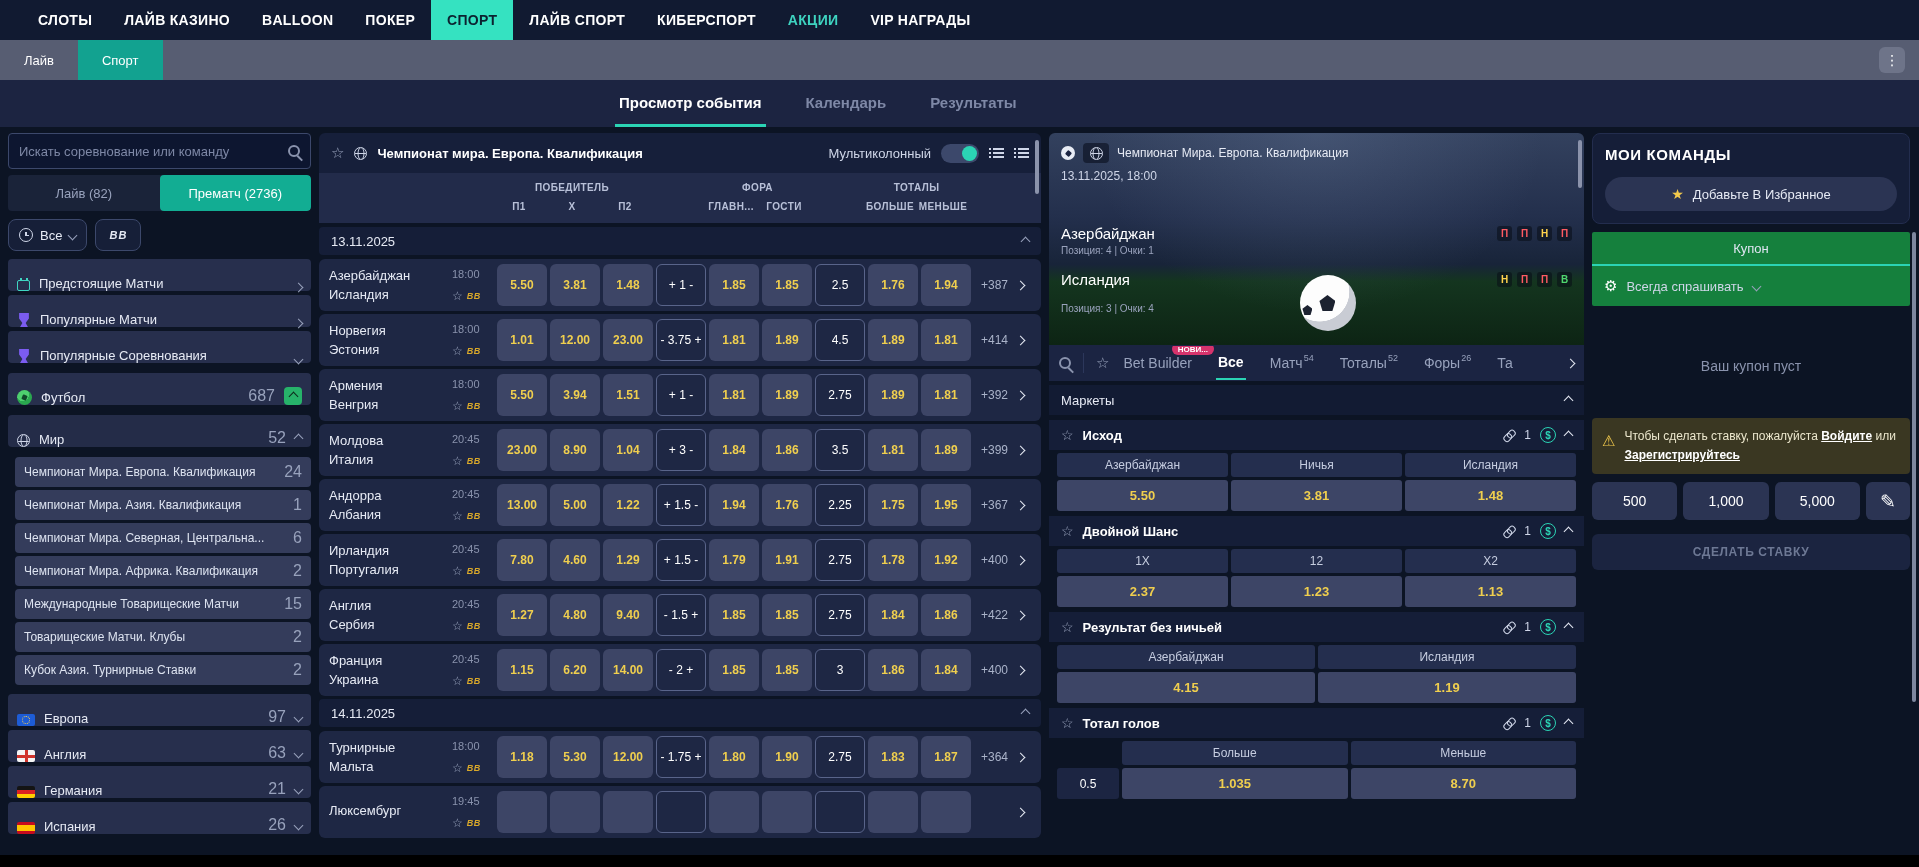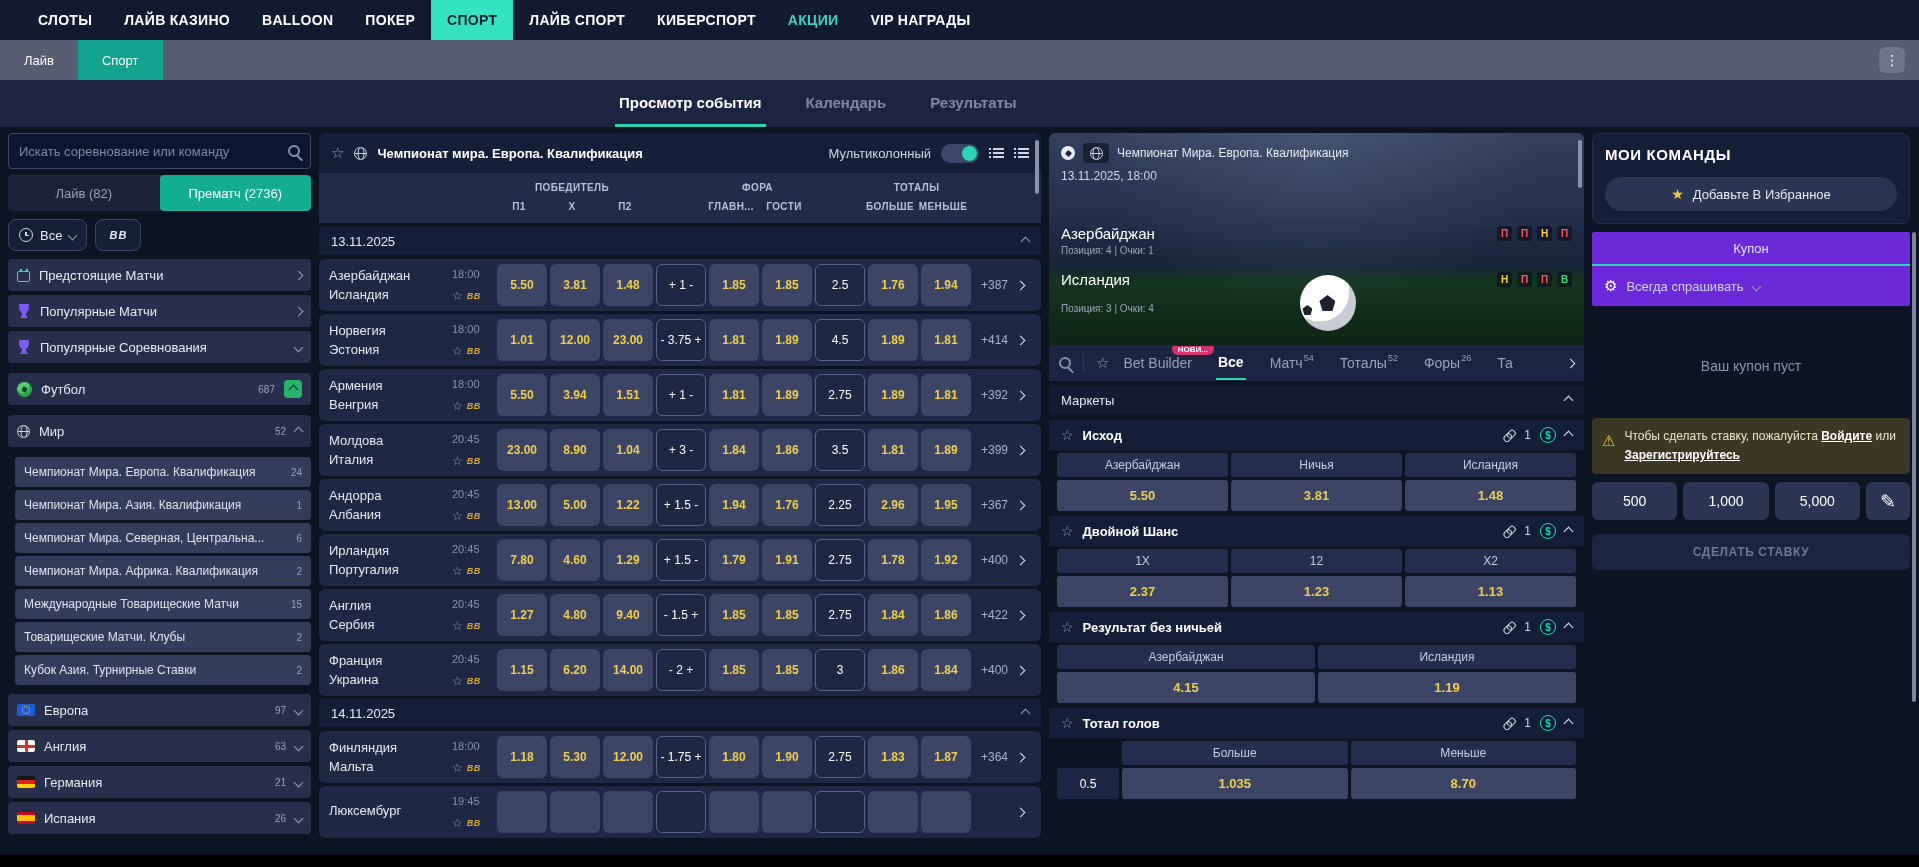--- a/index.html
+++ b/index.html
@@ -31,24 +31,24 @@
 .sidebar{width:303px;flex:none;display:flex;flex-direction:column;gap:6px;overflow:hidden}
 .search-wrap{height:36px;border:1px solid #3c486b;border-radius:4px;background:#0d1630;display:flex;align-items:center;padding:0 10px;gap:8px}
 .search-wrap input{flex:1;background:none;border:none;outline:none;color:#cfd6e8;font-size:13px;font-family:Liberation Sans, sans-serif}
 .search-wrap input::placeholder{color:#7e88a6}
 .mode{display:flex;height:36px;border-radius:4px;overflow:hidden;background:#1a2339}
 .mode-tab{flex:1;display:flex;align-items:center;justify-content:center;font-size:13px;color:#98a2bc;cursor:pointer}
 .mode-active{background:#12ad93;color:#fff;border-radius:4px}
 .filters{display:flex;gap:8px;margin:2px 0}
 .chip{height:32px;background:#161f38;border:1px solid #3c486b;border-radius:8px;display:flex;align-items:center;gap:7px;padding:0 10px;color:#e6eaf4;font-size:13px;cursor:pointer}
 .chip-bb{width:46px;justify-content:center;font-weight:700;font-style:italic;font-size:11px;letter-spacing:1px}
-.sb-row{height:32px;background:#272f4d;border-radius:4px;display:flex;align-items:center;gap:9px;padding:0 9px;margin-bottom:4px;color:#e6eaf4;font-size:13px;cursor:pointer}
+.sb-row{height:32px;background:#272f4d;border-radius:4px;display:flex;align-items:flex-end;gap:9px;padding:0 9px;margin-bottom:4px;color:#e6eaf4;font-size:13px;cursor:pointer}
 .sb-row .sb-label{flex:1;min-width:0;white-space:nowrap;overflow:hidden;text-overflow:ellipsis}
 .sb-right{margin-left:auto;display:flex;align-items:center;gap:9px}
-.sb-count{color:#98a2bc;font-size:10px}
+.sb-count{color:#98a2bc;font-size:16px}
 .badge-up{width:18px;height:18px;border-radius:4px;background:#27b36a;display:flex;align-items:center;justify-content:center}
 .badge-up .chv{border-color:#0d2b1c}
 .sb-region{background:#242c48}
 .sb-league{height:30px;background:#343c5b;border-radius:4px;display:flex;align-items:center;gap:6px;padding:0 9px;margin:0 0 3px 7px;color:#dde3f0;font-size:12px;cursor:pointer}
 .sb-league .sb-label{flex:1;min-width:0;white-space:nowrap;overflow:hidden;text-overflow:ellipsis}
 
 
 .chv{width:7px;height:7px;border-right:1.7px solid #98a2bc;border-bottom:1.7px solid #98a2bc;display:inline-block;flex:none}
 .chv-r{transform:rotate(-45deg)}
 .chv-d{transform:rotate(45deg)}
@@ -166,21 +166,21 @@
 .opt-odd{flex:1;height:31px;background:#3d4566;border-radius:3px;display:flex;align-items:center;justify-content:center;color:#f0cf4e;font-size:13px;font-weight:700;cursor:pointer}
 .line-spacer{width:62px;flex:none}
 .tline-cell{width:62px;flex:none;height:31px;background:#1c2542;border-radius:3px;display:flex;align-items:center;justify-content:center;color:#fff;font-size:12px}
 
 
 .betslip{width:318px;flex:none;display:flex;flex-direction:column;overflow:hidden}
 .bs-card{background:#151e38;border-radius:8px;padding:12px;margin-bottom:8px;border:1px solid #232d4e}
 .bs-title{font-size:15px;font-weight:700;color:#fff;letter-spacing:.6px;margin-bottom:14px}
 .fav-btn{height:34px;border-radius:17px;background:#2b3453;display:flex;align-items:center;justify-content:center;gap:9px;color:#e6eaf4;font-size:13px;cursor:pointer}
 .fav-star{color:#f2c94c;font-size:14px}
-.coupon-card{background:#6d28d9;border-radius:2px}
+.coupon-card{background:#15803d;border-radius:2px}
 .coupon-tab{height:34px;display:flex;align-items:center;justify-content:center;color:#dfe5f2;font-size:13px;border-bottom:2px solid #2bd4b4;cursor:pointer}
 .ask-row{height:40px;display:flex;align-items:center;gap:9px;padding:0 12px;color:#cfd6e8;font-size:13px;cursor:pointer}
 .gear{color:#fff;font-size:15px}
 .empty-note{margin:52px 0 44px;text-align:center;color:#8a93ad;font-size:14px}
 .warn{background:#3a3722;border-radius:4px;padding:9px 10px;display:flex;gap:9px;align-items:flex-start;color:#ece7cd;font-size:12px;line-height:1.6}
 .warn-ic{color:#f2c94c;font-size:15px;flex:none;margin-top:2px}
 .wlink{color:#fff;font-weight:700;text-decoration:underline;cursor:pointer}
 .amounts{display:flex;gap:6px;margin-top:8px}
 .amt{flex:1;height:38px;background:#2b3453;border-radius:6px;display:flex;align-items:center;justify-content:center;color:#fff;font-size:14px;cursor:pointer}
 .amt-edit{flex:none;width:44px}
@@ -592,21 +592,21 @@
           <div class="odd">
             <span class="ov">1.94</span>
           </div>
           <div class="odd">
             <span class="ov">1.76</span>
           </div>
           <div class="line-box">
             <span class="ov">2.25</span>
           </div>
           <div class="odd">
-            <span class="ov">2.96</span>
+            <span class="ov">1.75</span>
           </div>
           <div class="odd">
             <span class="ov">1.95</span>
           </div>
           <div class="m-more">+367</div>
           <div class="m-open">
             <span class="chv chv-r chv-w"></span>
           </div>
         </div>
         <div class="m-row">
@@ -740,21 +740,21 @@
           <div class="m-open">
             <span class="chv chv-r chv-w"></span>
           </div>
         </div>
         <div class="date-row">
           <span class="date-label">14.11.2025</span>
           <span class="chv chv-u"></span>
         </div>
         <div class="m-row">
           <div class="m-teams">
-            <div class="t-name">Финляндия</div>
+            <div class="t-name">Турнирные</div>
             <div class="t-name">Мальта</div>
           </div>
           <div class="m-meta">
             <div class="m-time">18:00</div>
             <div class="m-flags">
               <span class="m-star">☆</span>
               <span class="m-bb">BB</span>
             </div>
           </div>
           <div class="odd">

